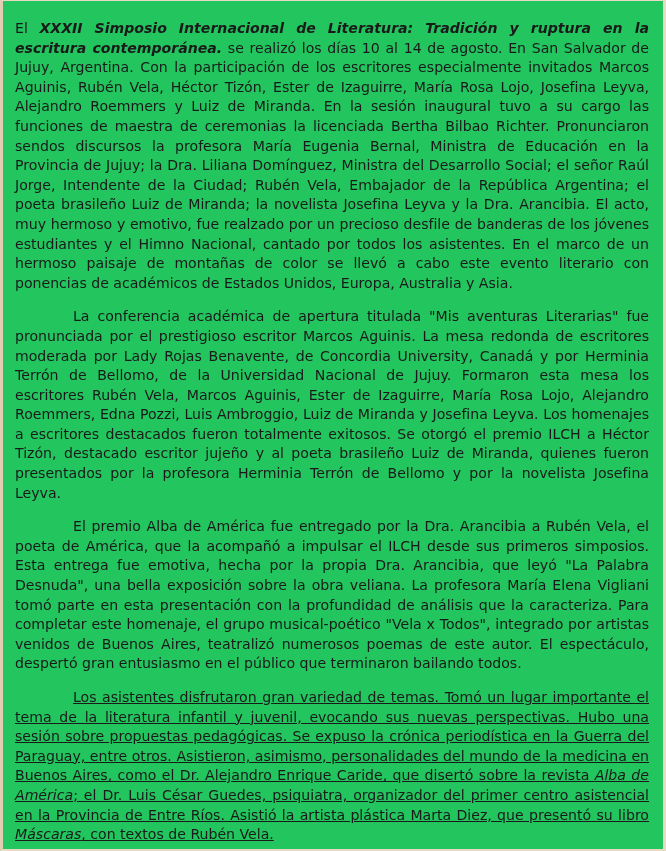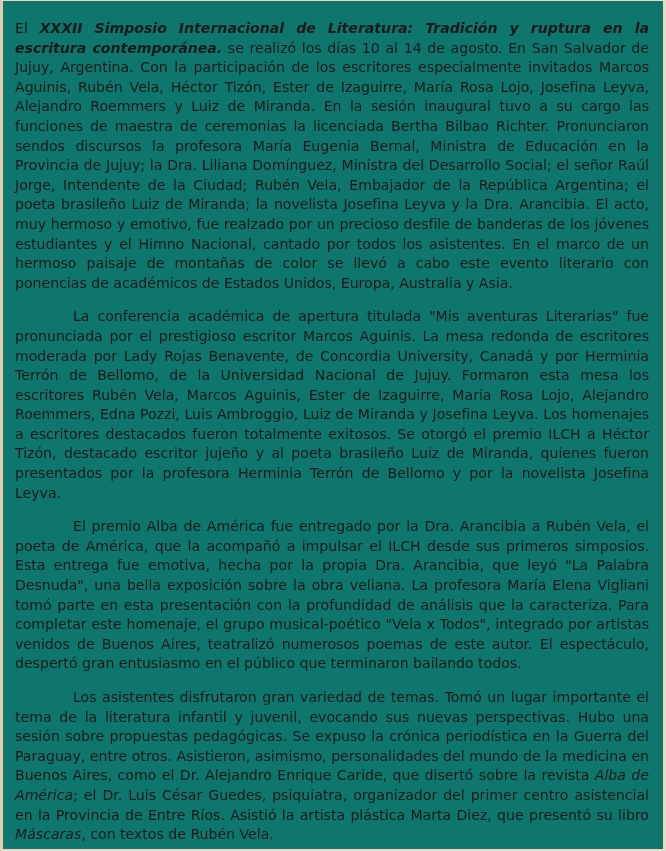--- a/index.html
+++ b/index.html
@@ -10,21 +10,21 @@
   body {
     width: 666px;
     height: 851px;
     background: #fdf6ec;
     font-family: "DejaVu Sans", sans-serif;
   }
   .page {
     box-sizing: border-box;
     width: 666px;
     height: 851px;
-    background: #0f766e;
+    background: #22c55e;
     border-top: 1px solid #e8d9c2;
     border-left: 3px solid #e0cdb2;
     border-right: 3px solid #e8dac4;
     border-bottom: 2px solid #e8dac4;
     padding: 18px 14px 10px 12px;
     overflow: hidden;
   }
   .article {
     color: #1a1a1a;
     font-size: 14.1px;
@@ -32,20 +32,21 @@
     text-align: justify;
     text-justify: inter-word;
     hyphens: none;
   }
   .para {
     margin: 0 0 13px 0;
     text-align: justify;
   }
   .para:last-child {
     margin-bottom: 0;
+    text-decoration: underline;
   }
   .para.indent {
     text-indent: 58px;
     margin-top: 14px;
   }
   .ttl {
     font-weight: bold;
     font-style: italic;
   }
   .it {

